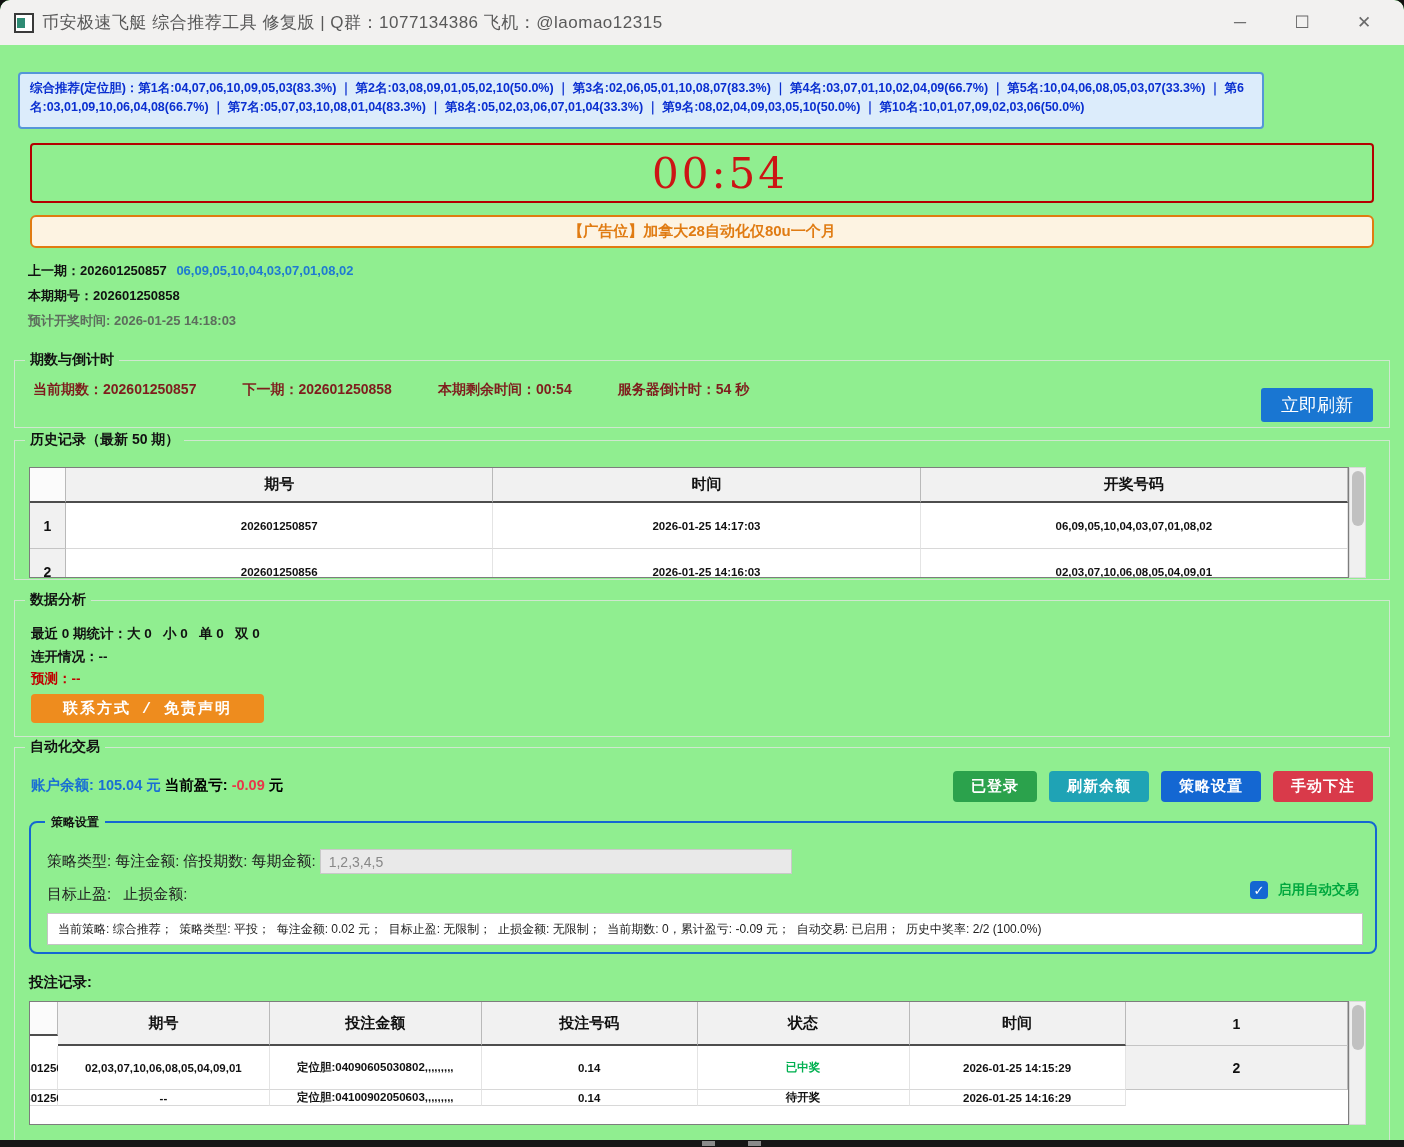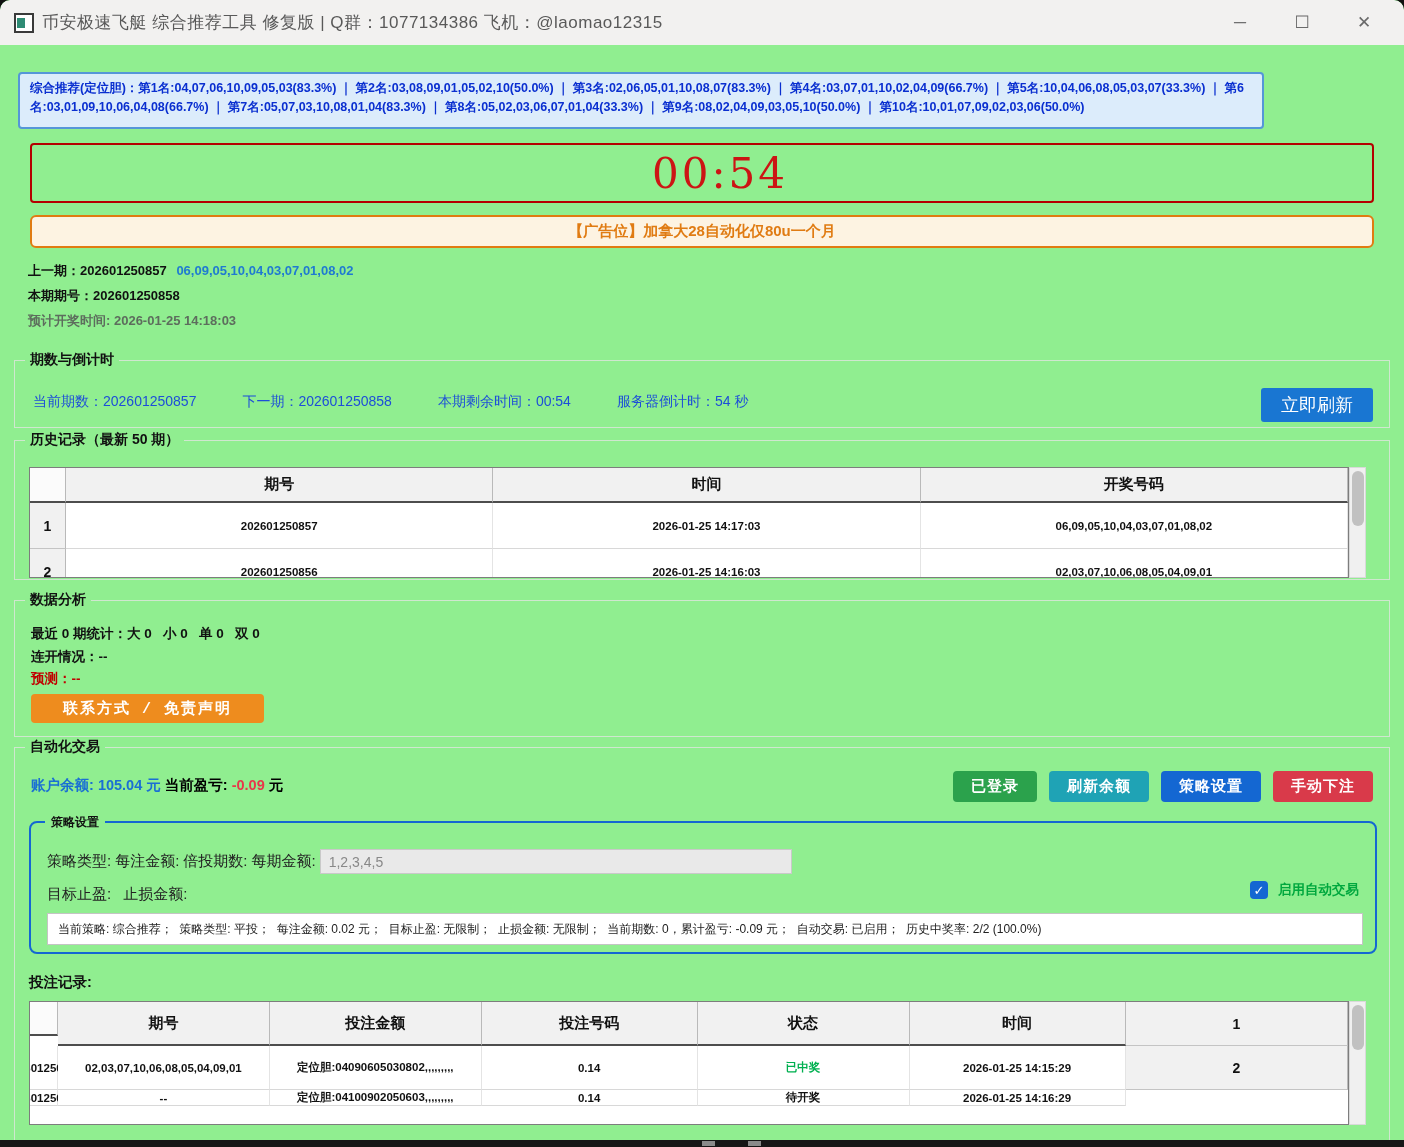--- a/index.html
+++ b/index.html
@@ -30,21 +30,21 @@
   .info-block { position:absolute; left:28px; top:262px; }
   .info-line { font-size:13px; font-weight:bold; color:#111; margin-bottom:7px; }
   .info-line .nums { color:#1f7ad1; margin-left:6px; }
   .info-dim { color:#5d6d5d; }
 
   
   .groupbox { position:absolute; border:1px solid #cfe7cf; }
   .group-title { position:absolute; top:-10px; left:10px; background:#90ee90; padding:0 5px; font-size:14px; font-weight:bold; color:#111; }
 
   .group-period { left:14px; top:352px; width:1376px; height:68px;margin-top:8px; }
-  .period-line { position:absolute; left:18px; top:32px; display:flex; gap:46px; font-size:14px; font-weight:normal; color:#1d4ed8; }
+  .period-line { position:absolute; left:18px; top:20px; display:flex; gap:46px; font-size:14px; font-weight:bold; color:#7f1d1d; }
   .btn-refresh { position:absolute; right:16px; top:27px; background:#1976d2; color:#fff; font-size:18px; padding:5px 20px; border:none; border-radius:3px; font-family:inherit; }
 
   .group-history { left:14px; top:440px; width:1376px; height:140px; }
 
   
   .tbl-wrap { position:absolute; background:#fff; border:1px solid #7d7d7d; overflow:hidden; }
   .tbl { display:grid; }
   .h-tbl { grid-template-columns:36px 1fr 1fr 1fr; }
   .b-tbl { grid-template-columns:28px 1fr 1fr 1.02fr 1fr 1.02fr 1.05fr; }
   .th { background:#f1f1f1; font-weight:bold; font-size:15px; color:#111; display:flex; align-items:center; justify-content:center; border-right:1px solid #b9b9b9; border-bottom:2px solid #4d4d4d; }

